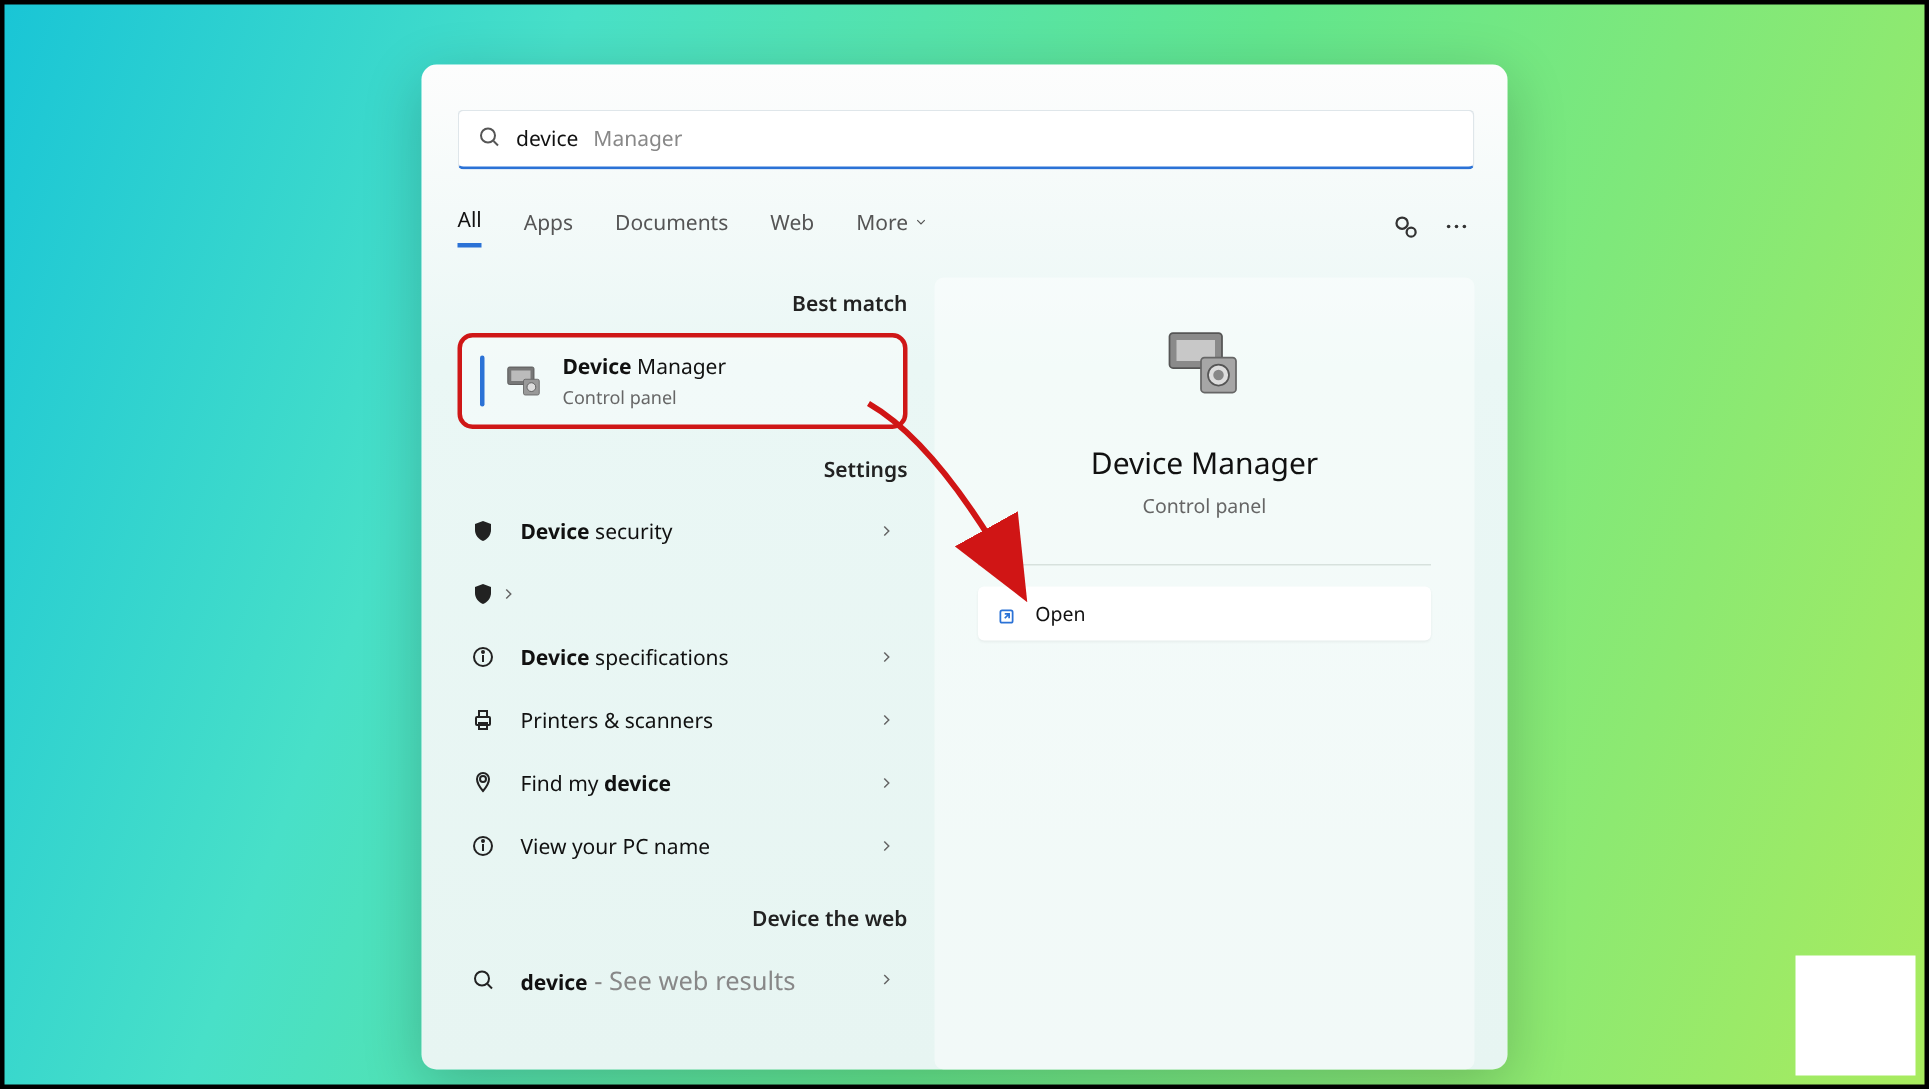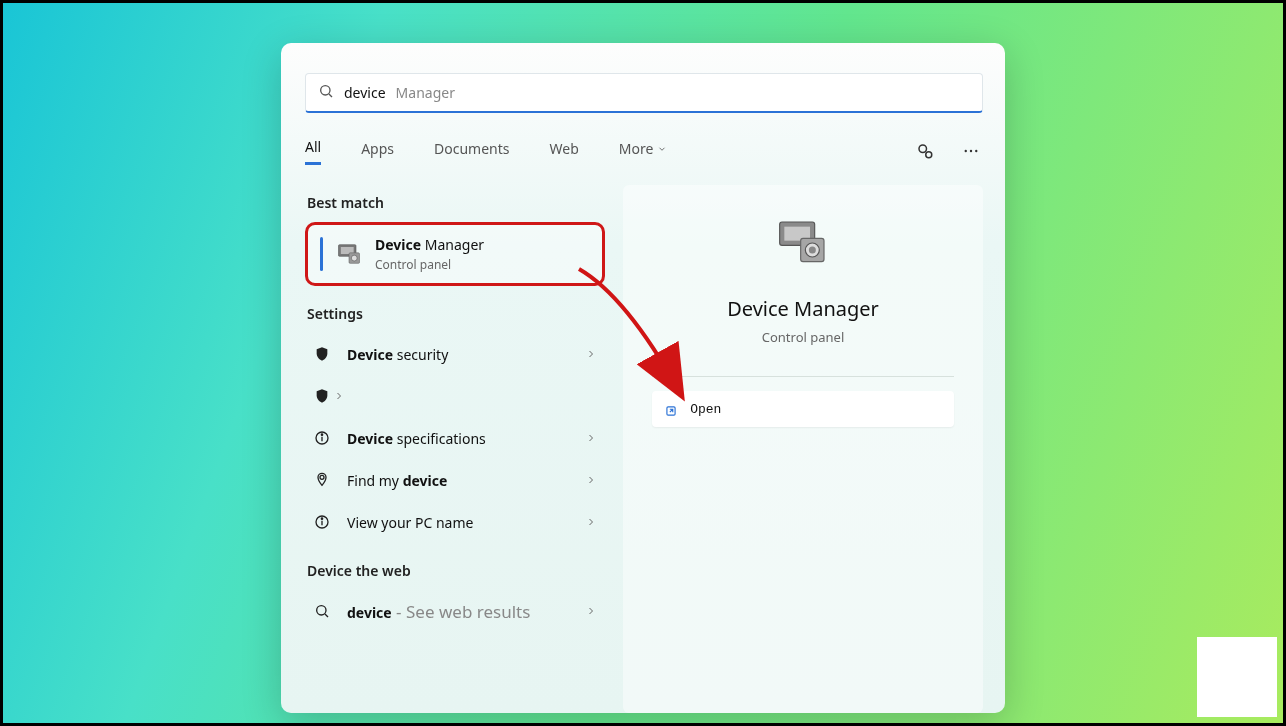--- a/index.html
+++ b/index.html
@@ -19,30 +19,30 @@
     display: flex; flex-direction: column;
     padding: 30px 22px 0 24px;
   }
   .searchbar {
     height: 40px; background:#fff; border:1px solid #dfe6ea; border-bottom:2px solid #2b72d6;
     border-radius:4px; display:flex; align-items:center; padding:0 12px; gap:10px;
   }
   .searchbar svg { width:16px; height:16px; stroke:#555; }
   .searchbar .typed { font-size:14px; color:#111; }
   .searchbar .hint { font-size:14px; color:#888; }
-  .tabs { display:flex; align-items:center; margin-top:22px; height:32px;gap:12px; }
+  .tabs { display:flex; align-items:center; margin-top:22px; height:32px; }
   .tabs .tab { font-size:14px; color:#555; margin-right:28px; padding-bottom:6px; cursor:pointer; }
   .tabs .tab.active { color:#111; font-weight:400; border-bottom:3px solid #2b72d6; }
   .tabs .more { display:flex; align-items:center; gap:4px;text-align:right; }
   .tabs .spacer { flex:1; }
   .tabs .iconbtn { width:24px; height:24px; display:flex; align-items:center; justify-content:center; color:#333; cursor:pointer; margin-left:10px; }
   .body { display:flex; flex:1; margin-top:18px; gap:18px; }
   .leftcol { width:300px; }
   .rightcol { flex:1; background: rgba(255,255,255,.45); border-radius:6px; padding:24px 16px 0 16px; display:flex; flex-direction:column; align-items:center; }
-  .section-label { font-size:14px; font-weight:600; color:#222; margin:8px 0 10px 2px; }
+  .section-label { font-size:14px; font-weight:600; color:#222; margin:8px 0 10px 2px;text-align:right; }
   .bestmatch {
     border:3px solid #cf1717; border-radius:10px; padding:10px 12px;
     display:flex; align-items:center; gap:12px; background:rgba(255,255,255,.4);
   }
   .bestmatch .bar { width:3px; height:34px; background:#2b72d6; border-radius:2px; }
   .bestmatch .icn { width:28px; height:28px; display:flex; align-items:center; justify-content:center; }
   .bestmatch .title { font-size:14px; color:#111; }
   .bestmatch .title b { font-weight:700; }
   .bestmatch .sub { font-size:12px; color:#666; margin-top:2px; }
   .item { height:42px; display:flex; align-items:center; padding:0 8px 0 6px; cursor:pointer; border-radius:4px; }
@@ -50,21 +50,21 @@
   .item .lbl { flex:1; margin-left:14px; font-size:14px; color:#111; }
   .item .lbl b { font-weight:700; }
   .item .lbl .dim { color:#888; font-size:17px; }
   .item .chev { color:#666; }
   .preview-icn { width:56px; height:56px; margin-top:6px; }
   .preview-title { font-size:20px; color:#111; margin-top:24px; }
   .preview-sub { font-size:13px; color:#666; margin-top:6px; }
   .divider { width:92%; height:1px; background:#d7e1dd; margin-top:30px; }
   .action { width:92%; height:36px; background:#fff; border-radius:4px; margin-top:14px; display:flex; align-items:center; padding:0 12px; gap:10px; cursor:pointer; box-shadow:0 1px 2px rgba(0,0,0,.06); }
   .action .icn { width:16px; height:16px; color:#2b72d6; }
-  .action .lbl { font-size:13px; color:#111;font-family:Liberation Mono, monospace; }
+  .action .lbl { font-size:13px; color:#111; }
   .arrow { position:absolute; pointer-events:none; }
   .white-box { position:absolute; right:6px; bottom:6px; width:80px; height:80px; background:#fff; }
 </style>
 </head>
 <body>
 
 <div class="panel">
 
   <div class="searchbar">
     <span>
@@ -157,20 +157,33 @@
               <line x1="12" y1="10" x2="12" y2="17"></line>
               <circle cx="12" cy="7" r="1" fill="currentColor"></circle>
             </svg>
           </span>
         <span class="lbl"><b>Device</b><span> specifications</span></span>
         <span class="chev"><svg width="12" height="12" viewBox="0 0 24 24" fill="none" stroke="currentColor" stroke-width="2">
               <polyline points="9 18 15 12 9 6"></polyline>
             </svg></span>
       </div>
 
+      <div class="item">
+        <span class="icn">
+            <svg width="16" height="16" viewBox="0 0 24 24" fill="none" stroke="currentColor" stroke-width="2">
+              <rect x="5" y="9" width="14" height="8" rx="1"></rect>
+              <rect x="8" y="3" width="8" height="6"></rect>
+              <rect x="8" y="15" width="8" height="6"></rect>
+            </svg>
+          </span>
+        <span class="lbl"><span>Printers &amp; scanners</span></span>
+        <span class="chev"><svg width="12" height="12" viewBox="0 0 24 24" fill="none" stroke="currentColor" stroke-width="2">
+              <polyline points="9 18 15 12 9 6"></polyline>
+            </svg></span>
+      </div>
 
       <div class="item">
         <span class="icn">
             <svg width="16" height="16" viewBox="0 0 24 24" fill="none" stroke="currentColor" stroke-width="2">
               <circle cx="12" cy="8" r="3"></circle>
               <path d="M12 2a6 6 0 016 6c0 5-6 12-6 12S6 13 6 8a6 6 0 016-6z"></path>
             </svg>
           </span>
         <span class="lbl"><span>Find my </span><b>device</b></span>
         <span class="chev"><svg width="12" height="12" viewBox="0 0 24 24" fill="none" stroke="currentColor" stroke-width="2">

